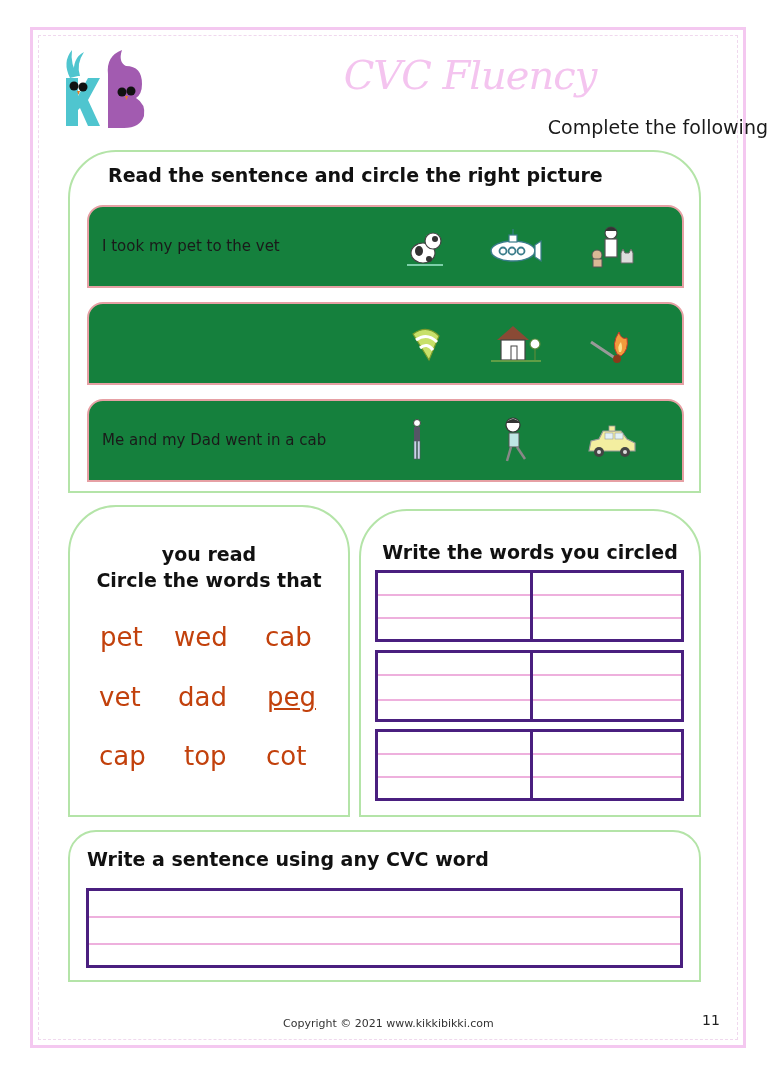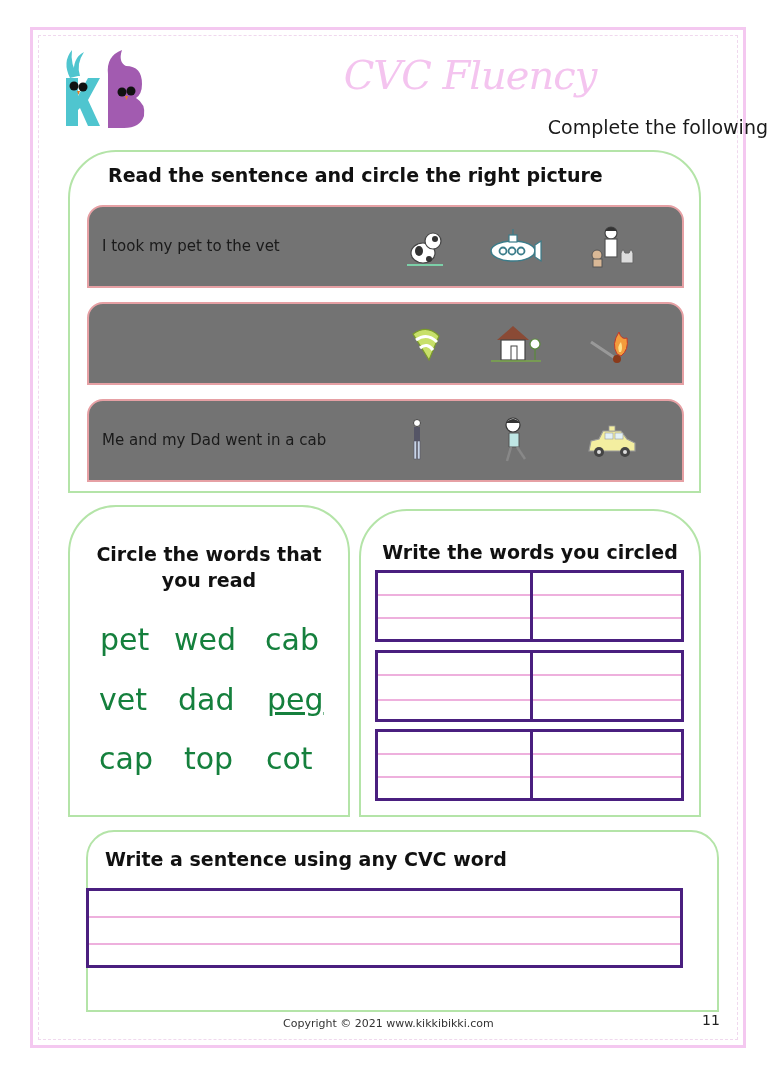--- a/index.html
+++ b/index.html
@@ -13,40 +13,40 @@
 
   .title { position: absolute; left: 0; width: 768px; top: 52px; text-align: center; padding-left: 100px;
            font-family: "DejaVu Serif", serif; font-style: italic; font-size: 40px; color: #f4c4ef; letter-spacing: -1px; margin-left: 36px; }
   .subtitle { position: absolute; left: 0; width: 768px; top: 116px; text-align: right; padding-left: 100px;
               font-size: 19px; color: #1a1a1a; }
 
   .green-box { position: absolute; border: 2px solid #b4e4a8; background: #fff; }
   .box-read { left: 68px; top: 150px; width: 633px; height: 343px; border-radius: 48px 48px 0 0; }
   .box-circle { left: 68px; top: 505px; width: 282px; height: 312px; border-radius: 48px 48px 0 0; }
   .box-write { left: 359px; top: 509px; width: 342px; height: 308px; border-radius: 48px 48px 0 0; }
-  .box-sentence { left: 68px; top: 830px; width: 633px; height: 182px; border-radius: 28px 28px 0 0; margin-left: 18px; }
+  .box-sentence { left: 68px; top: 830px; width: 633px; height: 152px; border-radius: 28px 28px 0 0; }
 
   .box-heading { position: absolute; font-weight: bold; font-size: 19px; color: #111; }
   .box-read .box-heading { left: 38px; top: 12px; }
   .box-circle .box-heading { left: 0; width: 100%; top: 34px; text-align: center; line-height: 26px; }
   .box-write .box-heading { left: 0; width: 100%; top: 30px; text-align: center; }
   .box-sentence .box-heading { left: 17px; top: 16px; }
 
-  .row { position: absolute; left: 87px; width: 597px; height: 83px; border: 2px solid #e6a0a4; border-radius: 16px 16px 0 0; background: #737373; }
+  .row { position: absolute; left: 87px; width: 597px; height: 83px; border: 2px solid #e6a0a4; border-radius: 16px 16px 0 0; background: #15803d; }
   .row-0 { top: 205px; }
   .row-1 { top: 302px; }
   .row-2 { top: 399px; }
   .row-text { position: absolute; left: 13px; top: 30px; font-size: 15px; color: #1a1a1a; }
   .pic { position: absolute; top: 14px; width: 56px; height: 52px; }
   .pic-0 { left: 310px; }
   .pic-1 { left: 398px; }
   .pic-2 { left: 494px; }
   .pic svg { width: 100%; height: 100%; }
 
-  .word { position: absolute; font-size: 30px; color: #15803d; text-align: center; }
+  .word { position: absolute; font-size: 26px; color: #c2410c; text-align: center; }
 
   .grid { position: absolute; left: 375px; width: 309px; height: 72px; border: 3px solid #4a1f7f; }
   .grid .mid { position: absolute; left: 152px; top: 0; bottom: 0; width: 3px; background: #4a1f7f; }
   .grid .pl { position: absolute; left: 0; right: 0; height: 2px; background: #eeb0dd; }
   .grid-0 { top: 570px; }
   .grid-1 { top: 650px; }
   .grid-2 { top: 729px; }
 
   .sentence-lines { position: absolute; left: 86px; top: 888px; width: 597px; height: 80px; border: 3px solid #4a1f7f; }
   .sentence-lines .pl { position: absolute; left: 0; right: 0; height: 2px; background: #eeb0dd; }
@@ -175,22 +175,22 @@
         <circle cx="16" cy="37" r="5" fill="#444"></circle>
         <circle cx="42" cy="37" r="5" fill="#444"></circle>
         <circle cx="16" cy="37" r="2" fill="#ddd"></circle>
         <circle cx="42" cy="37" r="2" fill="#ddd"></circle>
       </svg>
   </div>
 </div>
 
 <div class="green-box box-circle">
   <div class="box-heading">
+    <div>you read</div>
     <div>Circle the words that</div>
-    <div>you read</div>
   </div>
 </div>
 
 <span class="word" style="left:100px; top:622px;">pet</span>
 <span class="word" style="left:174px; top:622px;">wed</span>
 <span class="word" style="left:265px; top:622px;">cab</span>
 <span class="word" style="left:99px; top:682px;">vet</span>
 <span class="word" style="left:178px; top:682px;">dad</span>
 <span class="word" style="left:267px; top:682px;text-decoration:underline;">peg</span>
 <span class="word" style="left:99px; top:741px;">cap</span>

